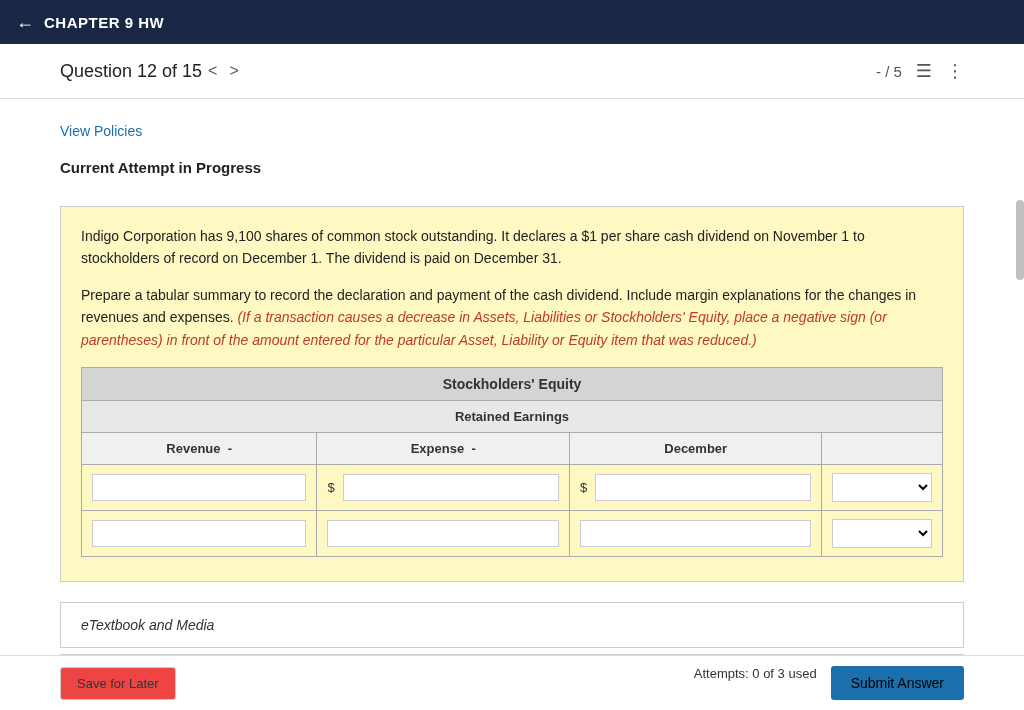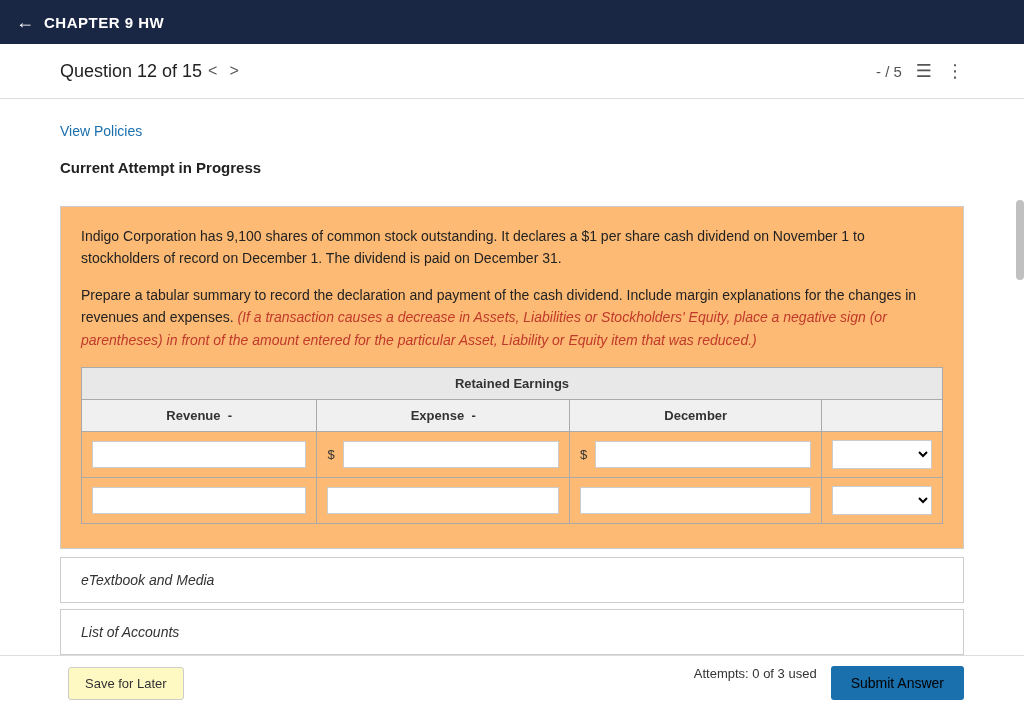--- a/index.html
+++ b/index.html
@@ -71,22 +71,22 @@
       font-weight: bold;
       font-size: 15px;
       margin-bottom: 30px;
       color: #222;
     }
 
     
     .question-box {
       border: 1px solid #ccc;
       padding: 18px 20px 24px;
-      background: #fdba74;
-      margin-bottom: 8px;
+      background: #fef9c3;
+      margin-bottom: 20px;
     }
 
     .question-text {
       font-size: 14px;
       line-height: 1.6;
       margin-bottom: 14px;
       color: #222;
     }
 
     .question-instruction {
@@ -192,28 +192,27 @@
       right: 0;
       background: white;
       border-top: 1px solid #ddd;
       padding: 10px 60px;
       display: flex;
       align-items: center;
       justify-content: space-between;
     }
 
     .save-later-btn {
-      background: #fef9c3;
+      background: #ef4444;
       border: 1px solid #ccc;
       padding: 8px 16px;
       font-size: 13px;
       cursor: pointer;
       color: #333;
       border-radius: 3px;
-      margin-left: 8px;
     }
 
     .bottom-right {
       display: flex;
       gap: 14px;
     }
 
     .attempts-text { font-size: 13px; color: #333; }
 
     .submit-btn {
@@ -267,20 +266,23 @@
   
   <div class="question-box">
     <p class="question-text">Indigo Corporation has 9,100 shares of common stock outstanding. It declares a $1 per share cash dividend on November 1 to stockholders of record on December 1. The dividend is paid on December 31.</p>
     <p class="question-instruction">
       <span>Prepare a tabular summary to record the declaration and payment of the cash dividend. Include margin explanations for the changes in revenues and expenses.</span>
       <span class="red-note">(If a transaction causes a decrease in Assets, Liabilities or Stockholders' Equity, place a negative sign (or parentheses) in front of the amount entered for the particular Asset, Liability or Equity item that was reduced.)</span>
     </p>
 
     <table class="equity-table">
       <thead>
+        <tr class="table-header-row">
+          <th colspan="4">Stockholders' Equity</th>
+        </tr>
         <tr class="sub-header-row">
           <th colspan="4">Retained Earnings</th>
         </tr>
         <tr class="col-header-row">
           <th>
             <span>Revenue</span>
             &nbsp;<span>-</span>
           </th>
           <th>
             <span>Expense</span>

